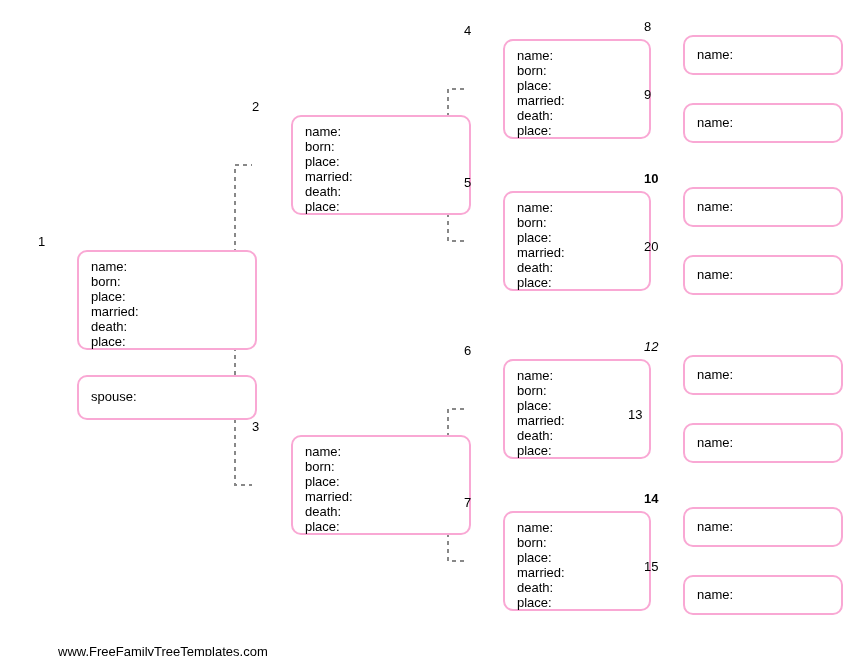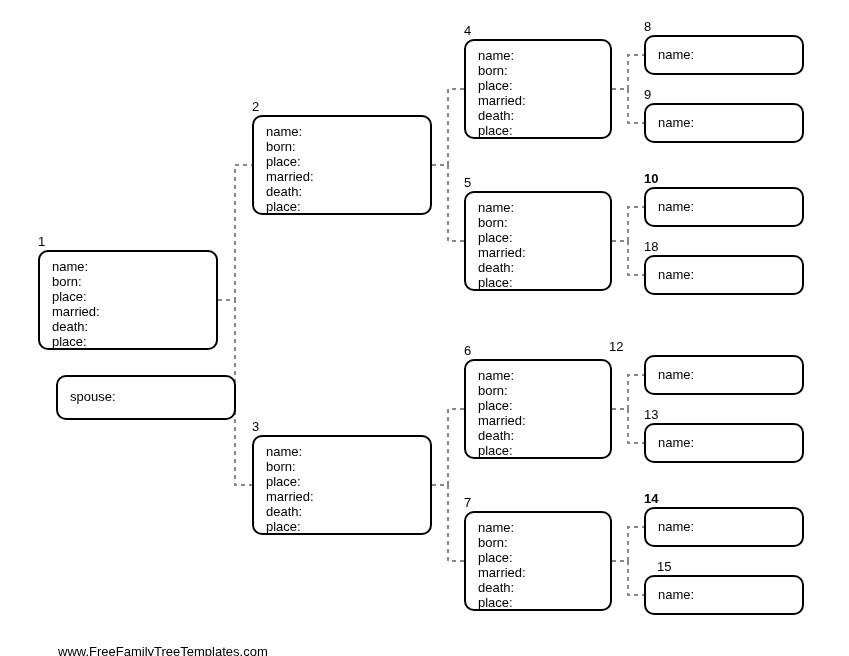--- a/index.html
+++ b/index.html
@@ -8,24 +8,25 @@
     width: 849px;
     height: 656px;
     background: #fff;
     font-family: Arial, Helvetica, sans-serif;
     font-size: 13px;
     color: #000;
     position: relative;
   }
   .box {
     position: absolute;
-    border: 2px solid #000000;
+    border: 2px solid #f9a8d4;
     border-radius: 10px;
     background: #fff;
     box-sizing: border-box;
+    margin-left: 39px;
   }
   .box-large {
     width: 180px;
     height: 100px;
     padding: 8px 12px;
     line-height: 1.15;
   }
   .box-small {
     width: 160px;
     height: 40px;
@@ -94,21 +95,21 @@
 <div class="num" style="left:38px; top:234px;">1</div>
 <div class="box box-large" style="left:38px; top:250px;">
   <div class="line">name:</div>
   <div class="line">born:</div>
   <div class="line">place:</div>
   <div class="line">married:</div>
   <div class="line">death:</div>
   <div class="line">place:</div>
 </div>
 
-<div class="box box-spouse" style="left:56px; top:375px;">
+<div class="box box-spouse" style="left:38px; top:375px;">
   <div class="line">spouse:</div>
 </div>
 
 <div class="num" style="left:252px; top:99px;">2</div>
 <div class="box box-large" style="left:252px; top:115px;">
   <div class="line">name:</div>
   <div class="line">born:</div>
   <div class="line">place:</div>
   <div class="line">married:</div>
   <div class="line">death:</div>
@@ -173,38 +174,38 @@
 <div class="num" style="left:644px; top:87px;">9</div>
 <div class="box box-small" style="left:644px; top:103px;">
   <div class="line">name:</div>
 </div>
 
 <div class="num" style="left:644px; top:171px;font-weight:bold;">10</div>
 <div class="box box-small" style="left:644px; top:187px;">
   <div class="line">name:</div>
 </div>
 
-<div class="num" style="left:644px; top:239px;">18</div>
+<div class="num" style="left:644px; top:239px;">20</div>
 <div class="box box-small" style="left:644px; top:255px;">
   <div class="line">name:</div>
 </div>
 
-<div class="num" style="left:609px; top:339px;">12</div>
+<div class="num" style="left:644px; top:339px;font-style:italic;">12</div>
 <div class="box box-small" style="left:644px; top:355px;">
   <div class="line">name:</div>
 </div>
 
-<div class="num" style="left:644px; top:407px;">13</div>
+<div class="num" style="left:628px; top:407px;">13</div>
 <div class="box box-small" style="left:644px; top:423px;">
   <div class="line">name:</div>
 </div>
 
 <div class="num" style="left:644px; top:491px;font-weight:bold;">14</div>
 <div class="box box-small" style="left:644px; top:507px;">
   <div class="line">name:</div>
 </div>
 
-<div class="num" style="left:644px; top:559px;margin-left:13px;">15</div>
+<div class="num" style="left:644px; top:559px;">15</div>
 <div class="box box-small" style="left:644px; top:575px;">
   <div class="line">name:</div>
 </div>
 
 <div class="footer" style="left:58px; top:600px;">www.FreeFamilyTreeTemplates.com</div>
 
 </body></html>

